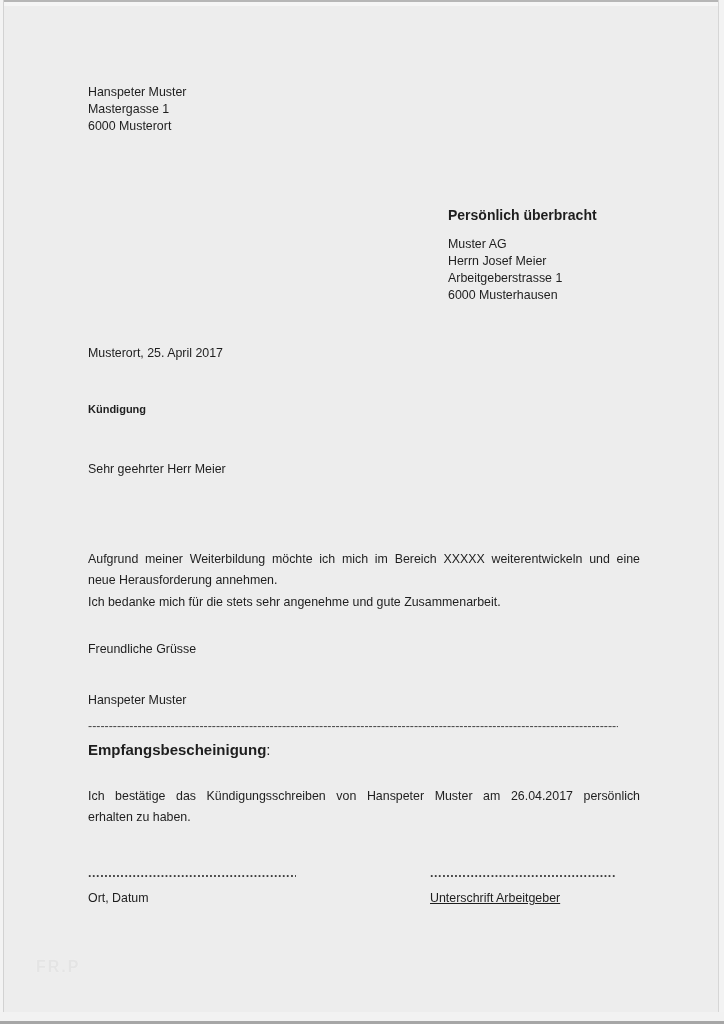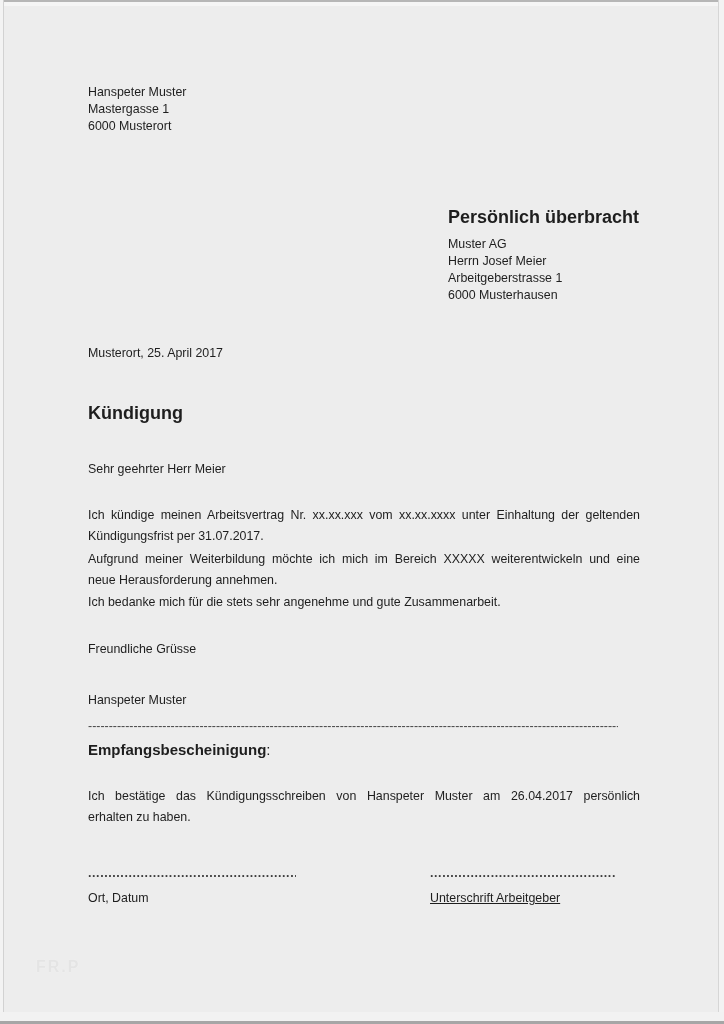--- a/index.html
+++ b/index.html
@@ -27,24 +27,24 @@
   .edge-top    { left: 0; top: 0; width: 724px; height: 2px; background: #b6b6b6; }
   .edge-top-hl { left: 0; top: 2px; width: 724px; height: 4px; background: #f5f5f5; }
   .edge-left-hl{ left: 0; top: 0; width: 3px; height: 1024px; background: #f3f3f3; }
   .edge-left   { left: 3px; top: 0; width: 1px; height: 1024px; background: #d2d2d2; }
   .edge-right  { left: 718px; top: 0; width: 1px; height: 1024px; background: #d6d6d6; }
   .edge-right-hl{ left: 719px; top: 0; width: 5px; height: 1024px; background: #f3f3f3; }
   .edge-bottom-hl{ left: 0; top: 1012px; width: 724px; height: 9px; background: #f2f2f2; }
   .edge-bottom { left: 0; top: 1021px; width: 724px; height: 3px; background: #a6a6a6; }
 
   .sender    { left: 88px; top: 84px;  line-height: 17px; }
-  .delivery  { left: 448px; top: 207px; font-size: 18px; }
+  .delivery  { left: 448px; top: 207px; font-size: 14px; }
   .recipient { left: 448px; top: 236px; line-height: 17px; }
   .dateline  { left: 88px; top: 346px; }
-  .subject   { left: 88px; top: 403px; font-size: 18px; }
+  .subject   { left: 88px; top: 403px; font-size: 11px; }
   .salutation{ left: 88px; top: 462px; }
 
   .para { left: 88px; width: 552px; line-height: 21px; }
   .p1 { top: 505px; }
   .p2 { top: 549px; }
   .p3 { top: 592px; }
 
   .closing  { left: 88px; top: 642px; }
   .signame  { left: 88px; top: 693px; }
 
@@ -110,24 +110,20 @@
       <div class="line">Arbeitgeberstrasse 1</div>
       <div class="line">6000 Musterhausen</div>
     </div>
 
   <div class="abs dateline">Musterort, 25. April 2017</div>
 
   <div class="abs subject bold">Kündigung</div>
 
   <div class="abs salutation">Sehr geehrter Herr Meier</div>
 
-  <div class="abs para p1 justify">
-      <div class="line jline">Ich kündige meinen Arbeitsvertrag Nr. xx.xx.xxx vom xx.xx.xxxx unter Einhaltung der geltenden</div>
-      <div class="line">Kündigungsfrist per 31.07.2017.</div>
-    </div>
   <div class="abs para p3">
       <div class="line">Ich bedanke mich für die stets sehr angenehme und gute Zusammenarbeit.</div>
     </div>
   <div class="abs para p2 justify">
       <div class="line jline">Aufgrund meiner Weiterbildung möchte ich mich im Bereich XXXXX weiterentwickeln und eine</div>
       <div class="line">neue Herausforderung annehmen.</div>
     </div>
 
   <div class="abs closing">Freundliche Grüsse</div>
   <div class="abs signame">Hanspeter Muster</div>

